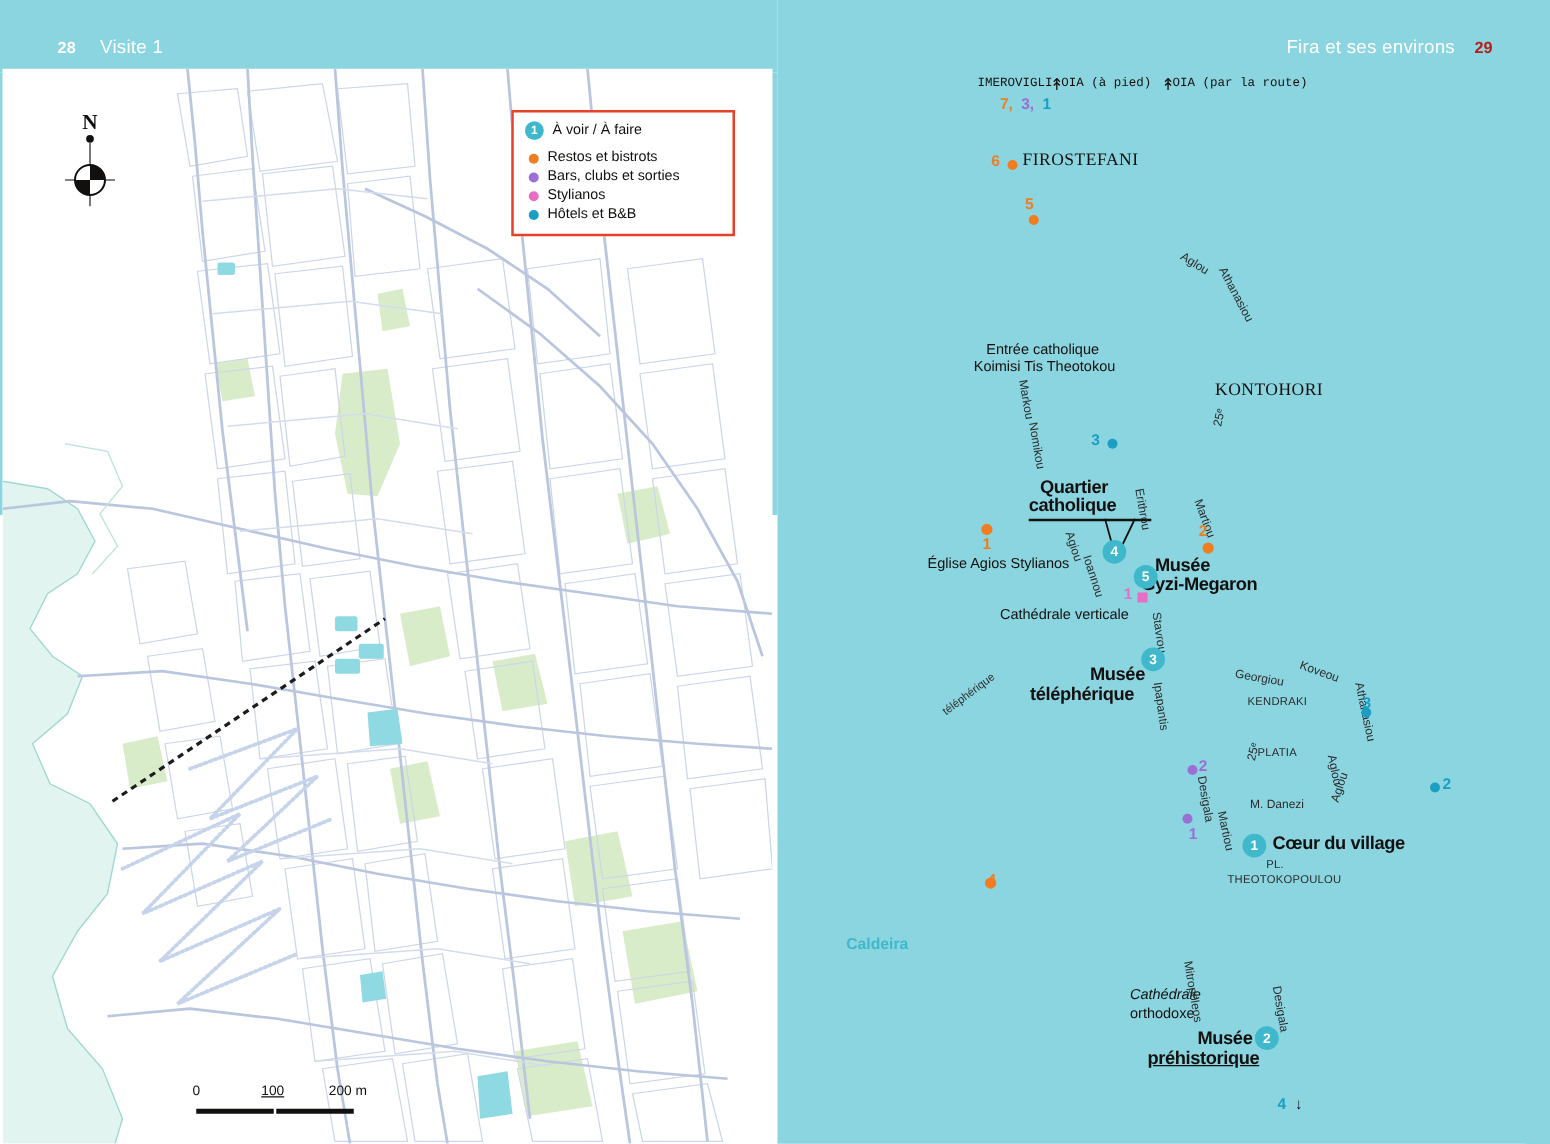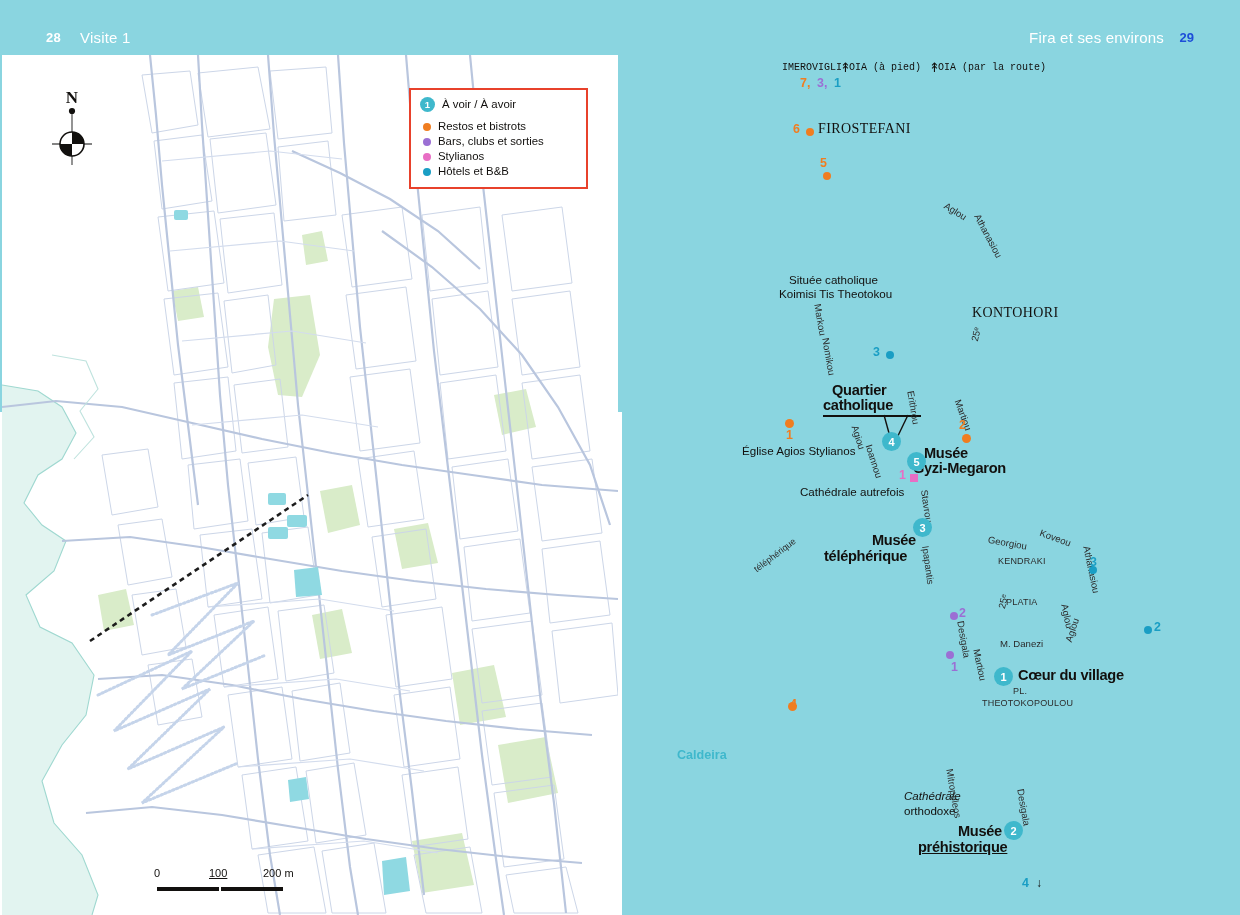--- a/index.html
+++ b/index.html
@@ -52,21 +52,21 @@
     line-height:26px;color:#12100e;letter-spacing:-.5px;
   }
   .sec-title .star{font-size:15px;vertical-align:super;}
   .practical{
     font-family:"Liberation Sans",sans-serif;font-style:italic;font-weight:bold;
     font-size:12.6px;line-height:16.6px;color:#12100e;margin-top:9px;letter-spacing:-.1px;
   }
 
   
   .right-page{position:absolute;left:622px;top:0;width:618px;height:915px;background:#8ad5e0;}
-  .folio-right{position:absolute;right:46px;top:30px;font-size:13px;font-weight:bold;color:#1d4ed8;}
+  .folio-right{position:absolute;right:46px;top:30px;font-size:13px;font-weight:bold;color:#b91c1c;}
   .chap-right{position:absolute;right:76px;top:29px;font-size:15px;color:#ffffff;letter-spacing:.2px;}
   .map-frame{position:absolute;left:2px;top:55px;width:616px;height:860px;background:#ffffff;overflow:hidden;}
   .map-svg{position:absolute;left:0;top:0;}
 
   .legend{
     position:absolute;left:407px;top:33px;width:158px;
     border:2.2px solid #e8412b;background:#ffffff;padding:7px 8px 8px 9px;
   }
   .legend-row{display:flex;align-items:center;gap:7px;font-size:11.4px;color:#12100e;line-height:15px;}
   .legend-row.first{margin-bottom:7px;}
@@ -287,21 +287,21 @@
         <span class="maptxt t-scale" style="left:52px;top:0;text-decoration:underline;">100</span>
         <span class="maptxt t-scale" style="left:106px;top:0;">200 m</span>
         <div style="position:absolute;left:0;top:20px;width:62px;height:4px;background:#12100e;"></div>
         <div style="position:absolute;left:64px;top:20px;width:62px;height:4px;background:#12100e;"></div>
       </div>
     </div>
 
     <div class="legend">
       <div class="legend-row first">
         <div class="lg-num">1</div>
-        <span>À voir / À avoir</span>
+        <span>À voir / À faire</span>
       </div>
       <div class="legend-row">
         <span class="lg-dot" style="background:#f07d20"></span>
         <span>Restos et bistrots</span>
       </div>
       <div class="legend-row">
         <span class="lg-dot" style="background:#9b6fd4"></span>
         <span>Bars, clubs et sorties</span>
       </div>
       <div class="legend-row">
@@ -323,28 +323,28 @@
     <span class="maptxt" style="left:929px;top:60px;font-size:13px;">↟</span>
     <span class="maptxt t-gate" style="left:938px;top:62px;">OIA (par la route)</span>
 
     <span class="num" style="position:absolute;left:800px;top:76px;color:#f07d20;">7,</span>
     <span class="num" style="position:absolute;left:817px;top:76px;color:#9b6fd4;">3,</span>
     <span class="num" style="position:absolute;left:834px;top:76px;color:#1a9ec4;">1</span>
 
     <span class="maptxt t-village" style="left:818px;top:121px;">FIROSTEFANI</span>
     <span class="maptxt t-village" style="left:972px;top:305px;">KONTOHORI</span>
 
-    <span class="maptxt t-poi" style="left:789px;top:273px;">Située catholique</span>
+    <span class="maptxt t-poi" style="left:789px;top:273px;">Entrée catholique</span>
     <span class="maptxt t-poi" style="left:779px;top:287px;">Koimisi Tis Theotokou</span>
     <span class="maptxt t-poi-bold" style="left:832px;top:383px;">Quartier</span>
     <span class="maptxt t-poi-bold" style="left:823px;top:398px;">catholique</span>
     <span class="maptxt t-poi" style="left:742px;top:444px;">Église Agios Stylianos</span>
     <span class="maptxt t-poi-bold" style="left:924px;top:446px;">Musée</span>
     <span class="maptxt t-poi-bold" style="left:913px;top:461px;">Gyzi-Megaron</span>
-    <span class="maptxt t-poi" style="left:800px;top:485px;">Cathédrale autrefois</span>
+    <span class="maptxt t-poi" style="left:800px;top:485px;">Cathédrale verticale</span>
     <span class="maptxt t-poi-bold" style="left:872px;top:533px;">Musée</span>
     <span class="maptxt t-poi-bold" style="left:824px;top:549px;">téléphérique</span>
     <span class="maptxt t-poi-bold" style="left:1018px;top:668px;">Cœur du village</span>
     <span class="maptxt t-poi" style="left:904px;top:789px;font-style:italic;">Cathédrale</span>
     <span class="maptxt t-poi" style="left:904px;top:804px;">orthodoxe</span>
     <span class="maptxt t-poi-bold" style="left:958px;top:824px;">Musée</span>
     <span class="maptxt t-poi-bold" style="left:918px;top:840px;text-decoration:underline;">préhistorique</span>
 
     <div style="position:absolute;left:823px;top:415px;width:98px;height:1.6px;background:#12100e;"></div>
     <svg style="position:absolute;left:860px;top:414px;" width="50" height="34">

